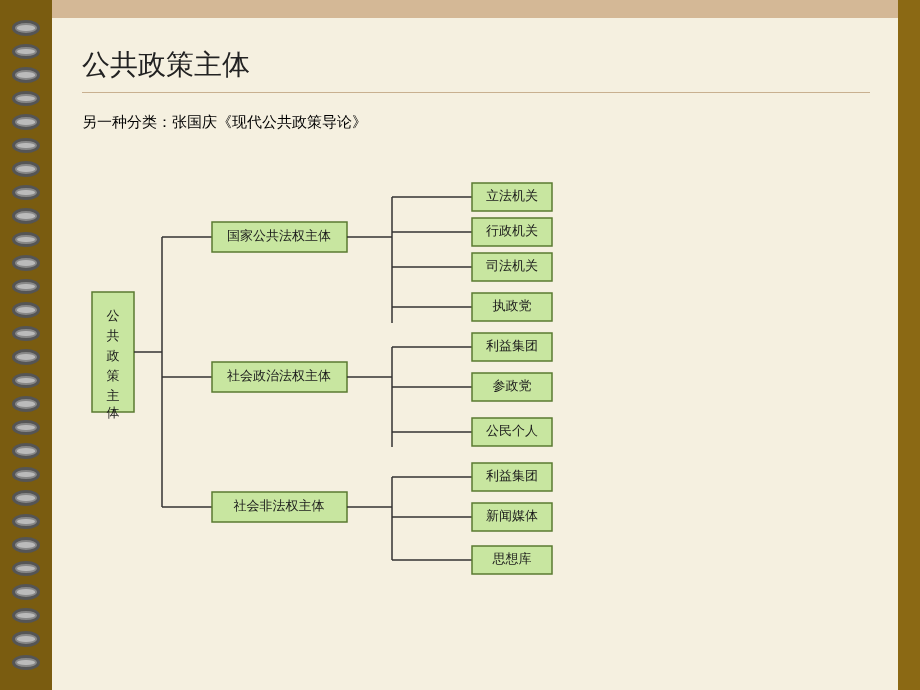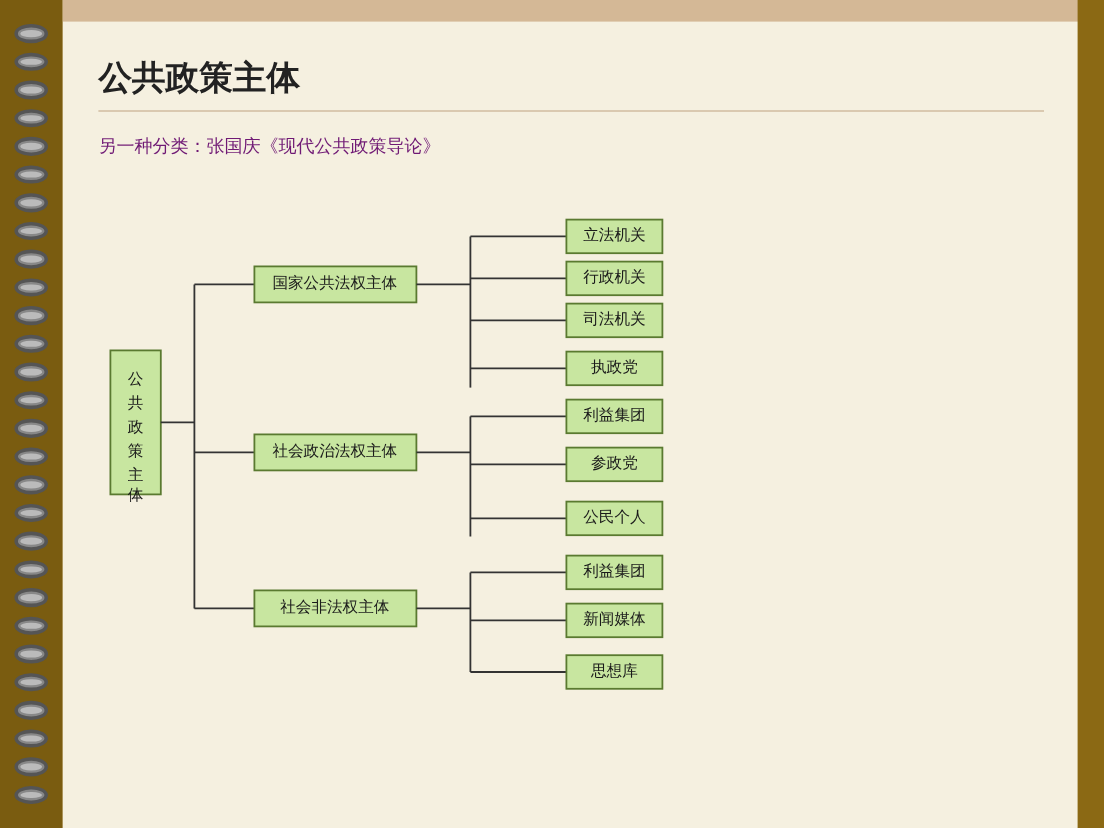--- a/index.html
+++ b/index.html
@@ -87,28 +87,28 @@
 
     
     .title-line {
       border: none;
       border-top: 1.5px solid #c8b090;
       margin: 8px 0 20px 0;
     }
 
     .main-title {
       font-size: 28px;
-      font-weight: bold;
+      font-weight: normal;
       color: #222;
       margin-bottom: 6px;
     }
 
     .subtitle {
       font-size: 15px;
-      color: #701a75;
+      color: #000000;
       margin-bottom: 4px;
     }
 
     
     .diagram-area {
       position: relative;
       margin-top: 10px;
       width: 100%;
       height: 420px;
     }

